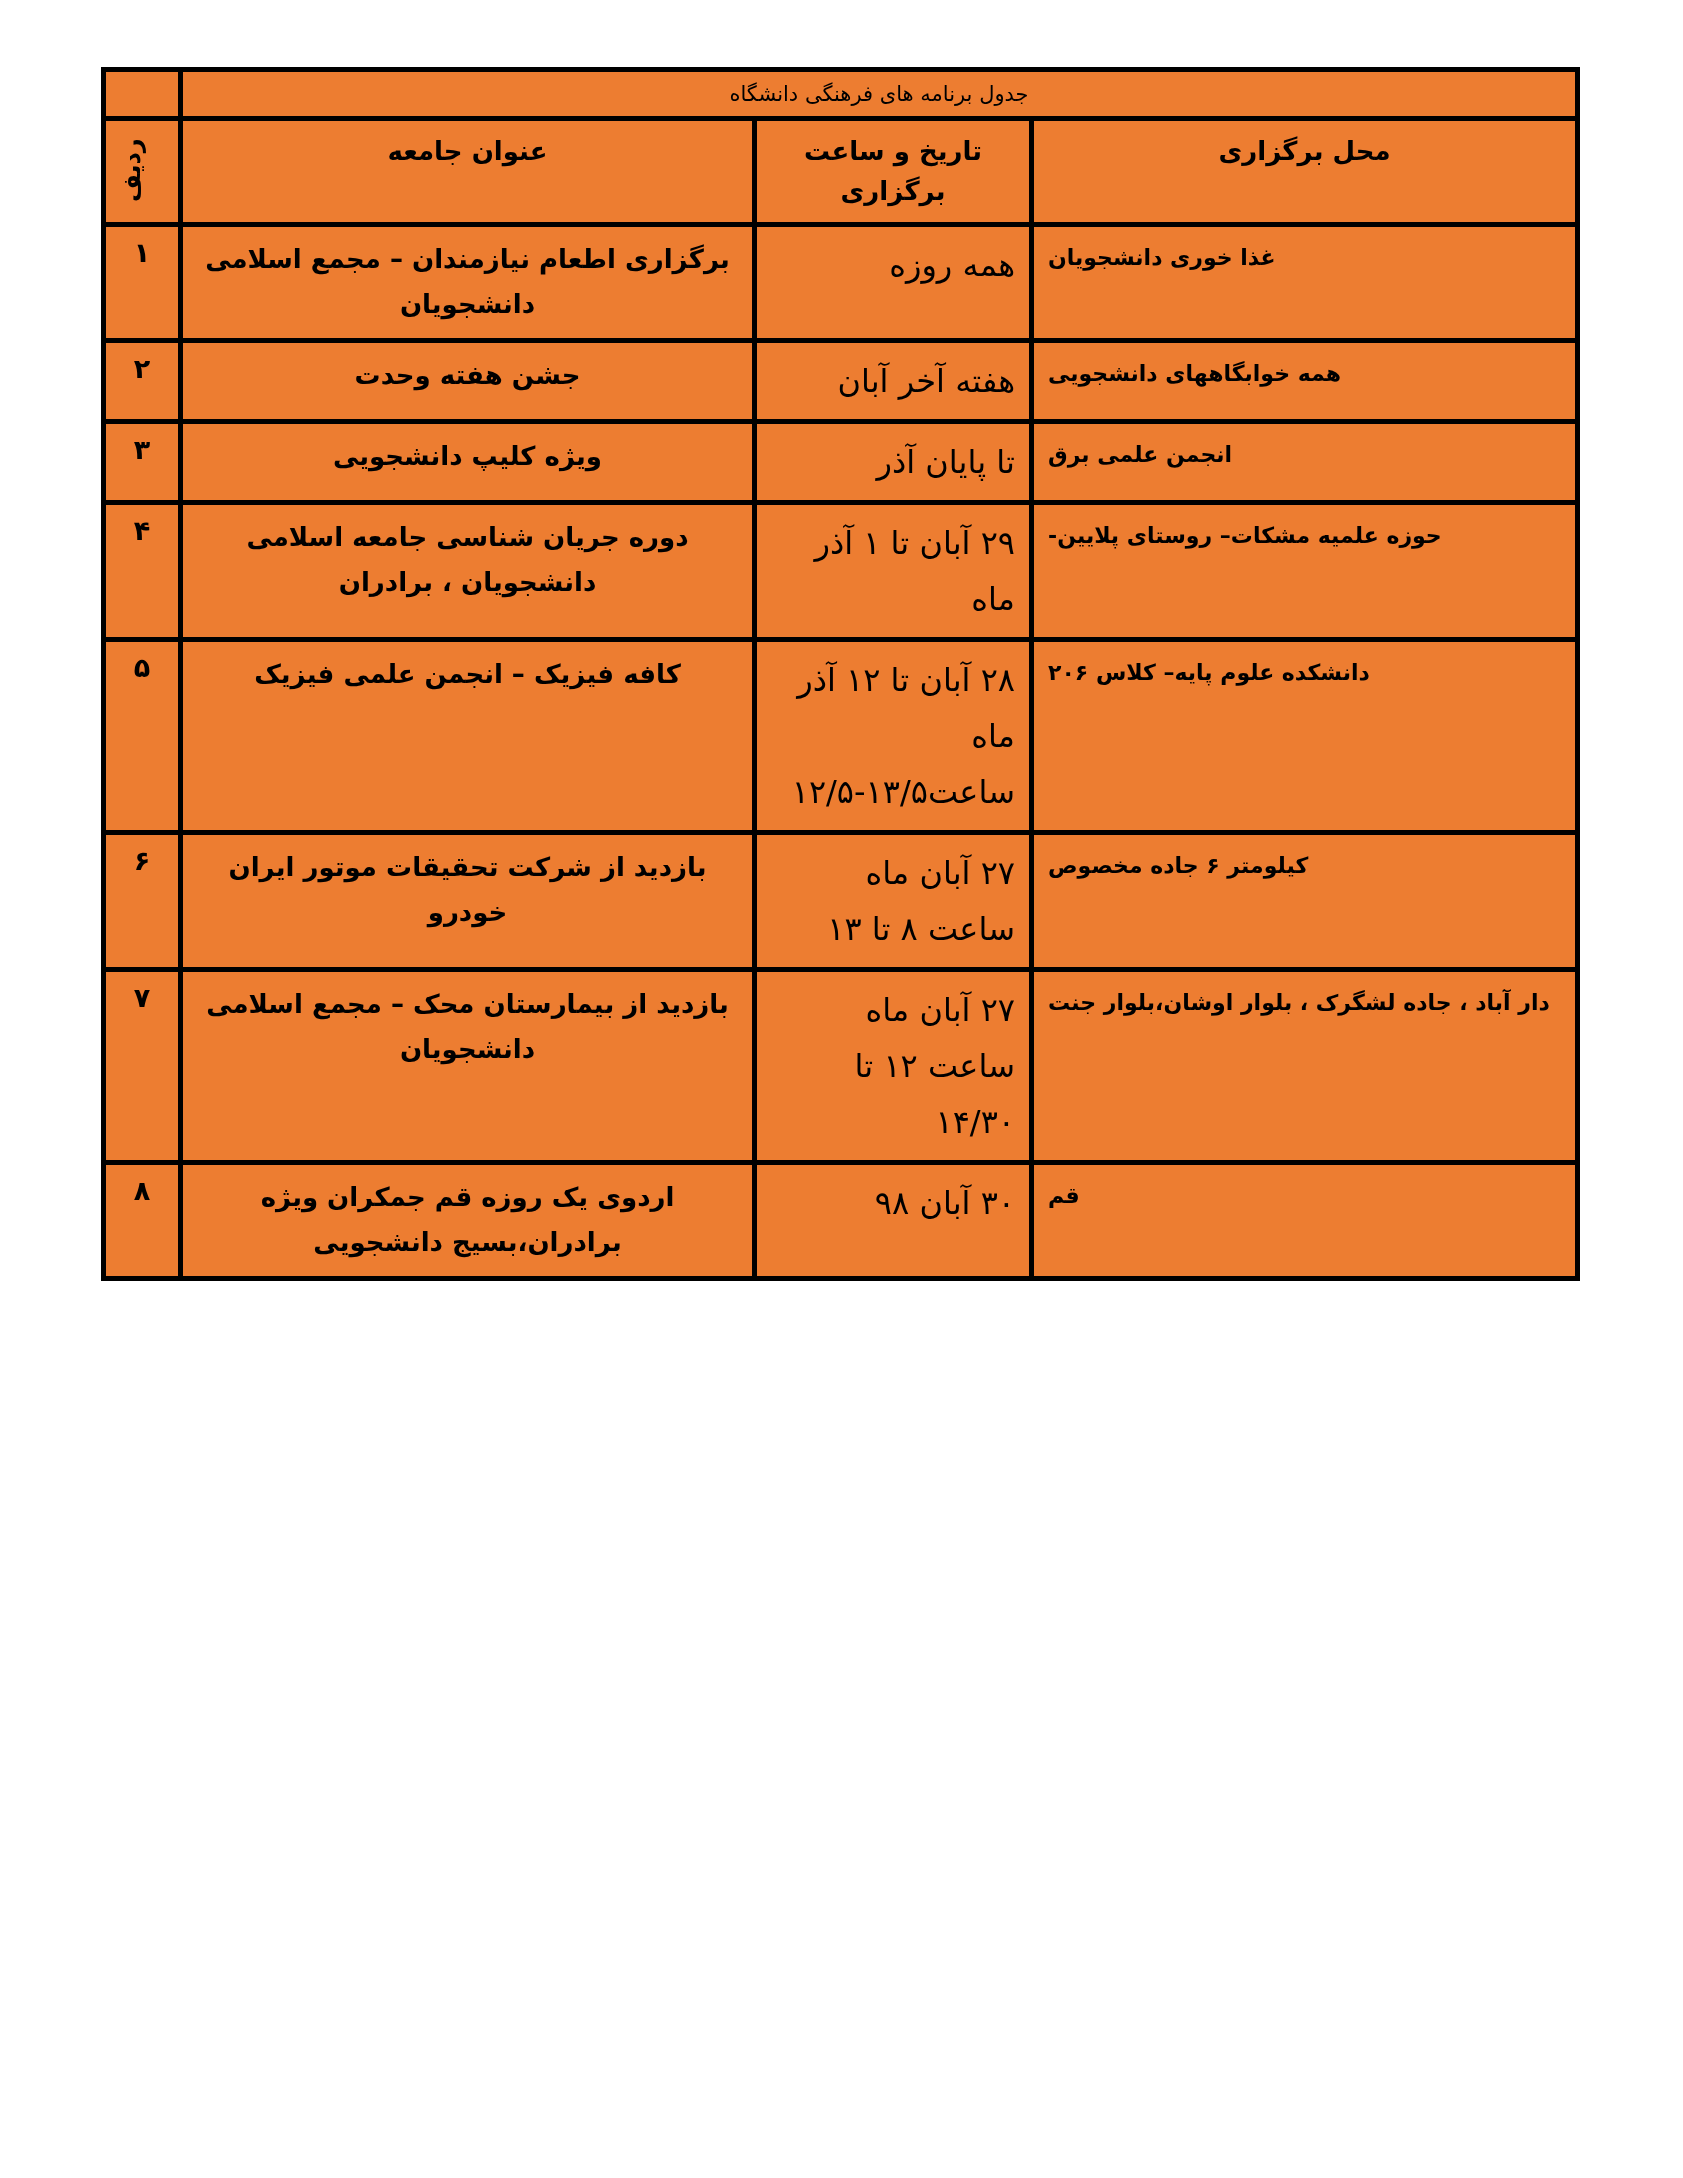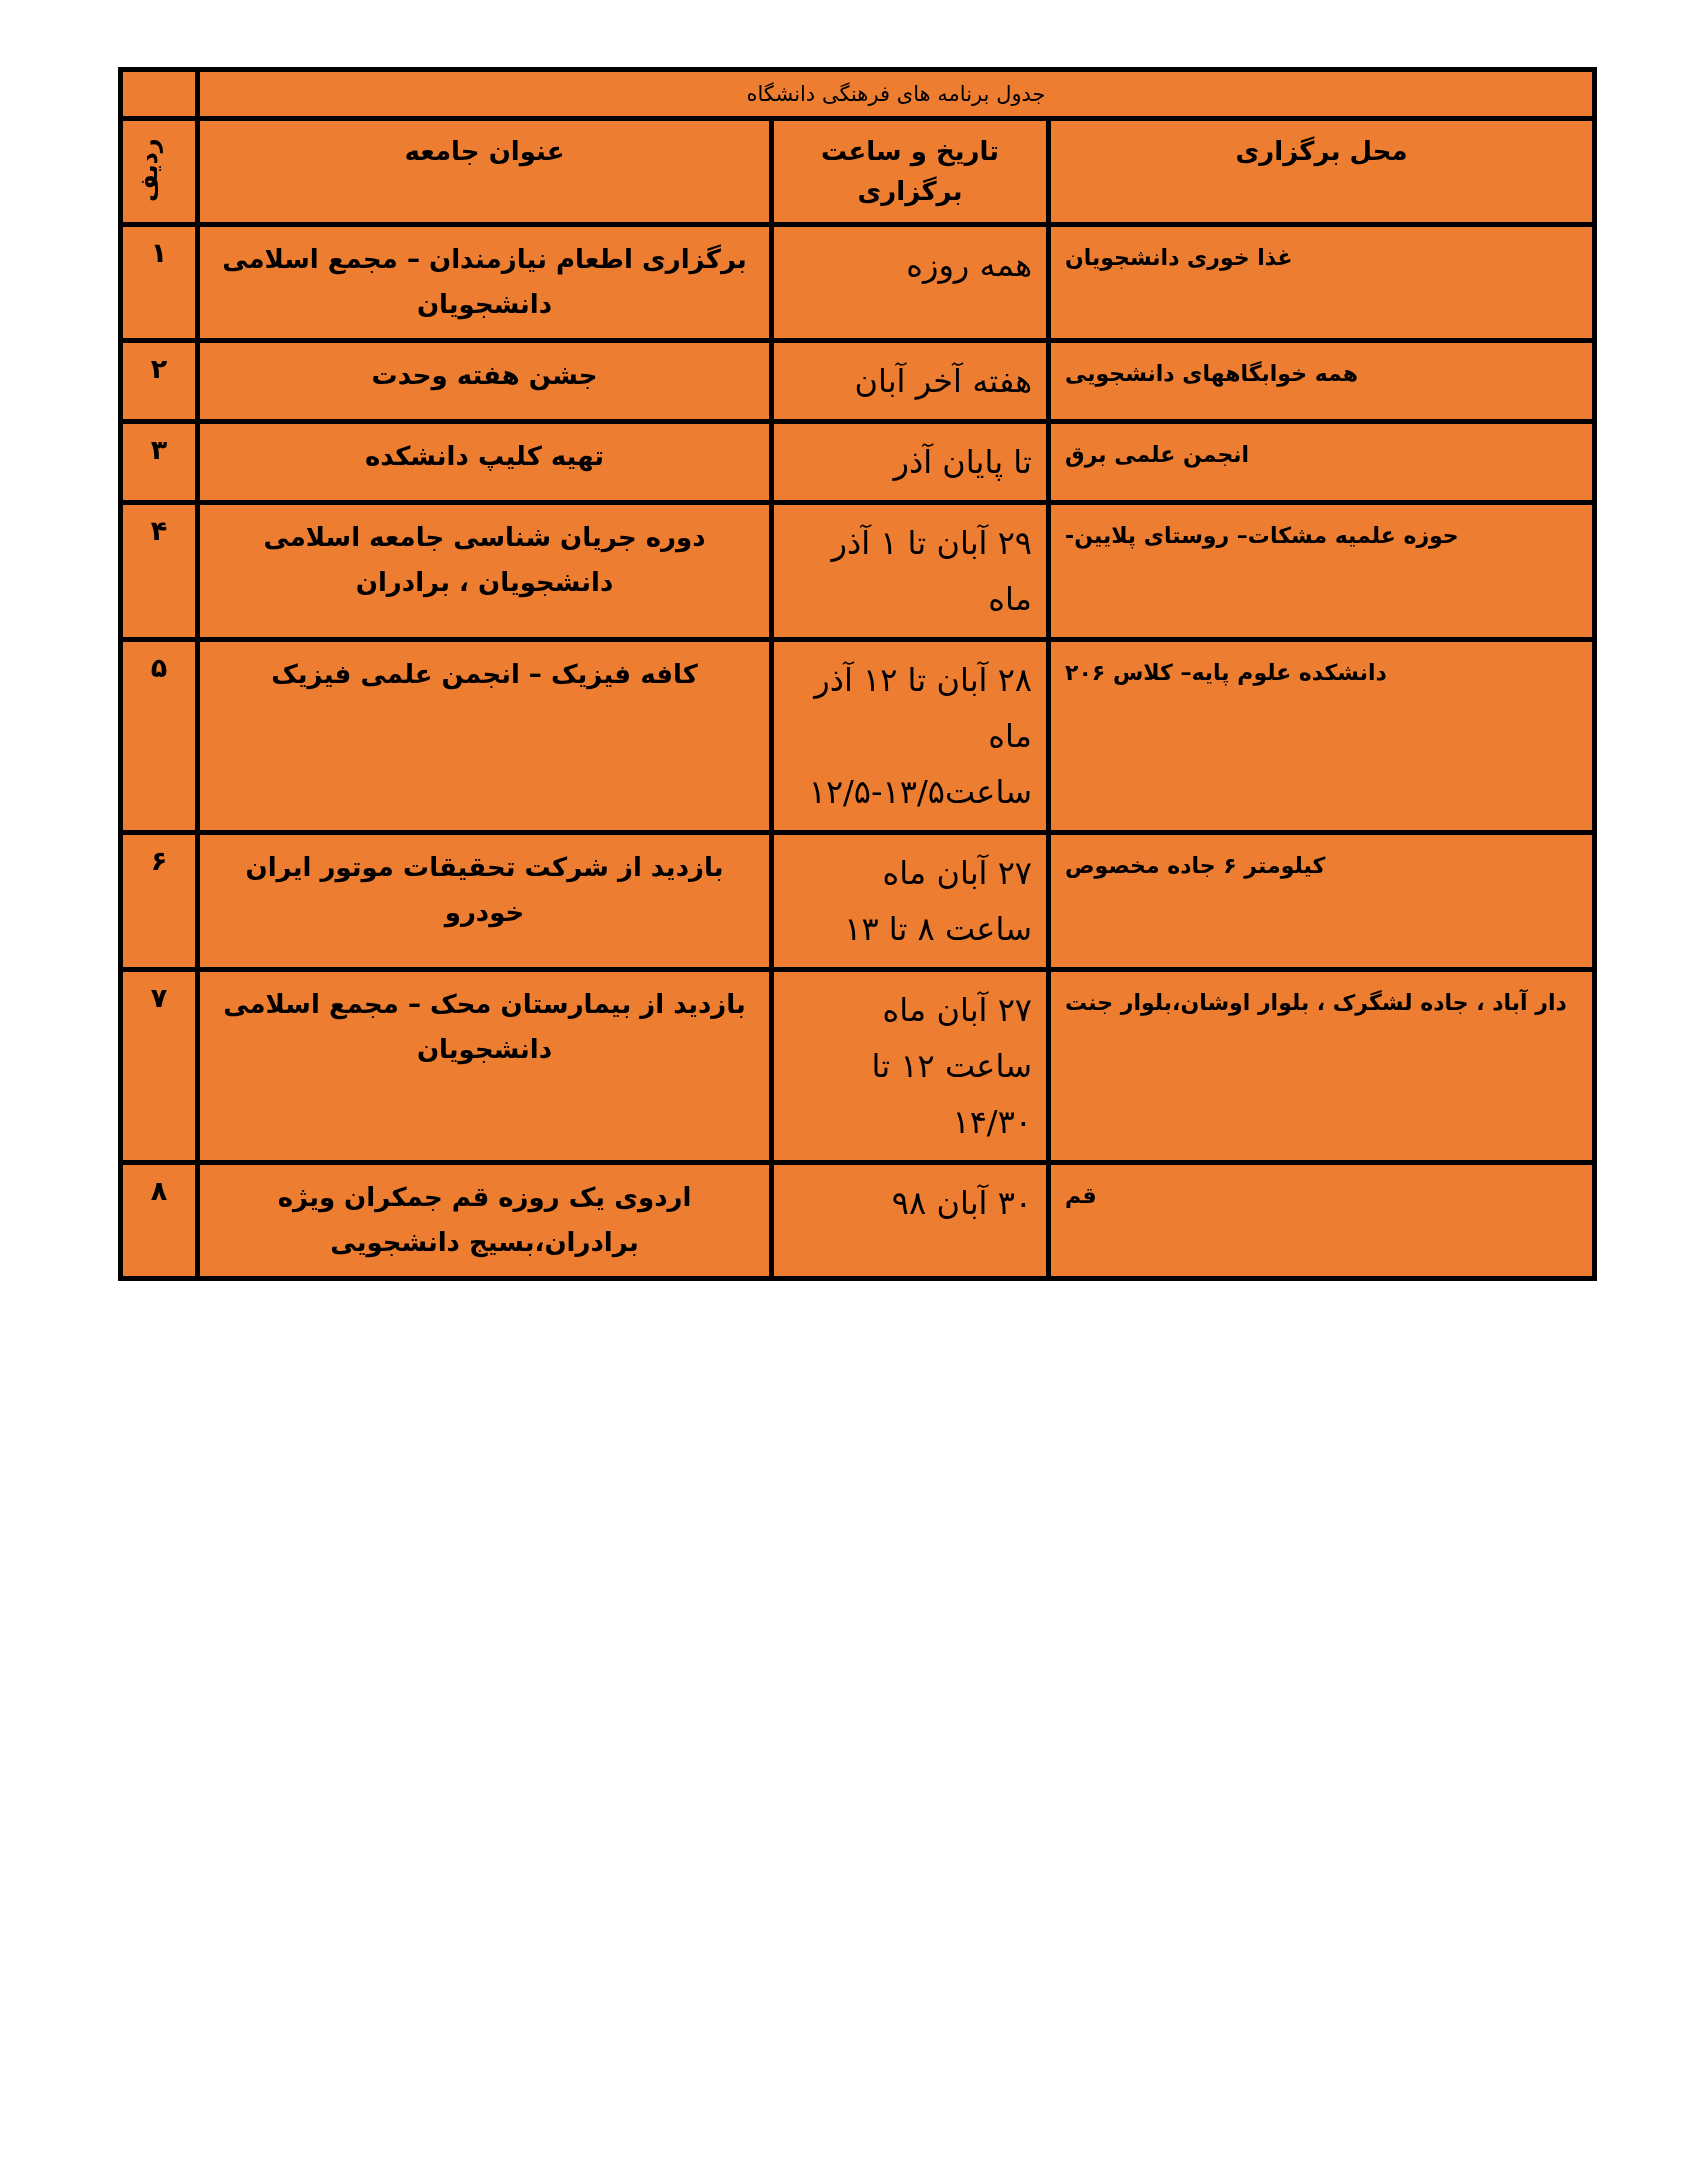--- a/index.html
+++ b/index.html
@@ -15,21 +15,21 @@
     width: 1683px;
     height: 2178px;
     position: relative;
     background: #ffffff;
     box-sizing: border-box;
   }
 
   .doc-table {
     position: absolute;
     top: 67px;
-    right: 86px;
+    right: 103px;
     width: 1475px;
     border-collapse: collapse;
     table-layout: fixed;
     direction: rtl;
   }
 
   .doc-table td {
     border: 5px solid #000000;
     background: #ED7D31;
     padding: 10px 14px;
@@ -152,21 +152,21 @@
       <tr>
         <td class="c-place-cell">همه خوابگاههای دانشجویی</td>
         <td class="c-date-cell">هفته آخر آبان</td>
         <td class="c-title-cell">جشن هفته وحدت</td>
         <td class="c-idx">۲</td>
       </tr>
 
       <tr>
         <td class="c-place-cell">انجمن علمی برق</td>
         <td class="c-date-cell">تا پایان آذر</td>
-        <td class="c-title-cell">تهیه کلیپ دانشکده</td>
+        <td class="c-title-cell">ویژه کلیپ دانشجویی</td>
         <td class="c-idx">۳</td>
       </tr>
 
       <tr>
         <td class="c-place-cell">حوزه علمیه مشکات– روستای پلایین-</td>
         <td class="c-date-cell">۲۹ آبان تا ۱ آذر ماه</td>
         <td class="c-title-cell">دوره جریان شناسی جامعه اسلامی دانشجویان ، برادران</td>
         <td class="c-idx">۴</td>
       </tr>
 

